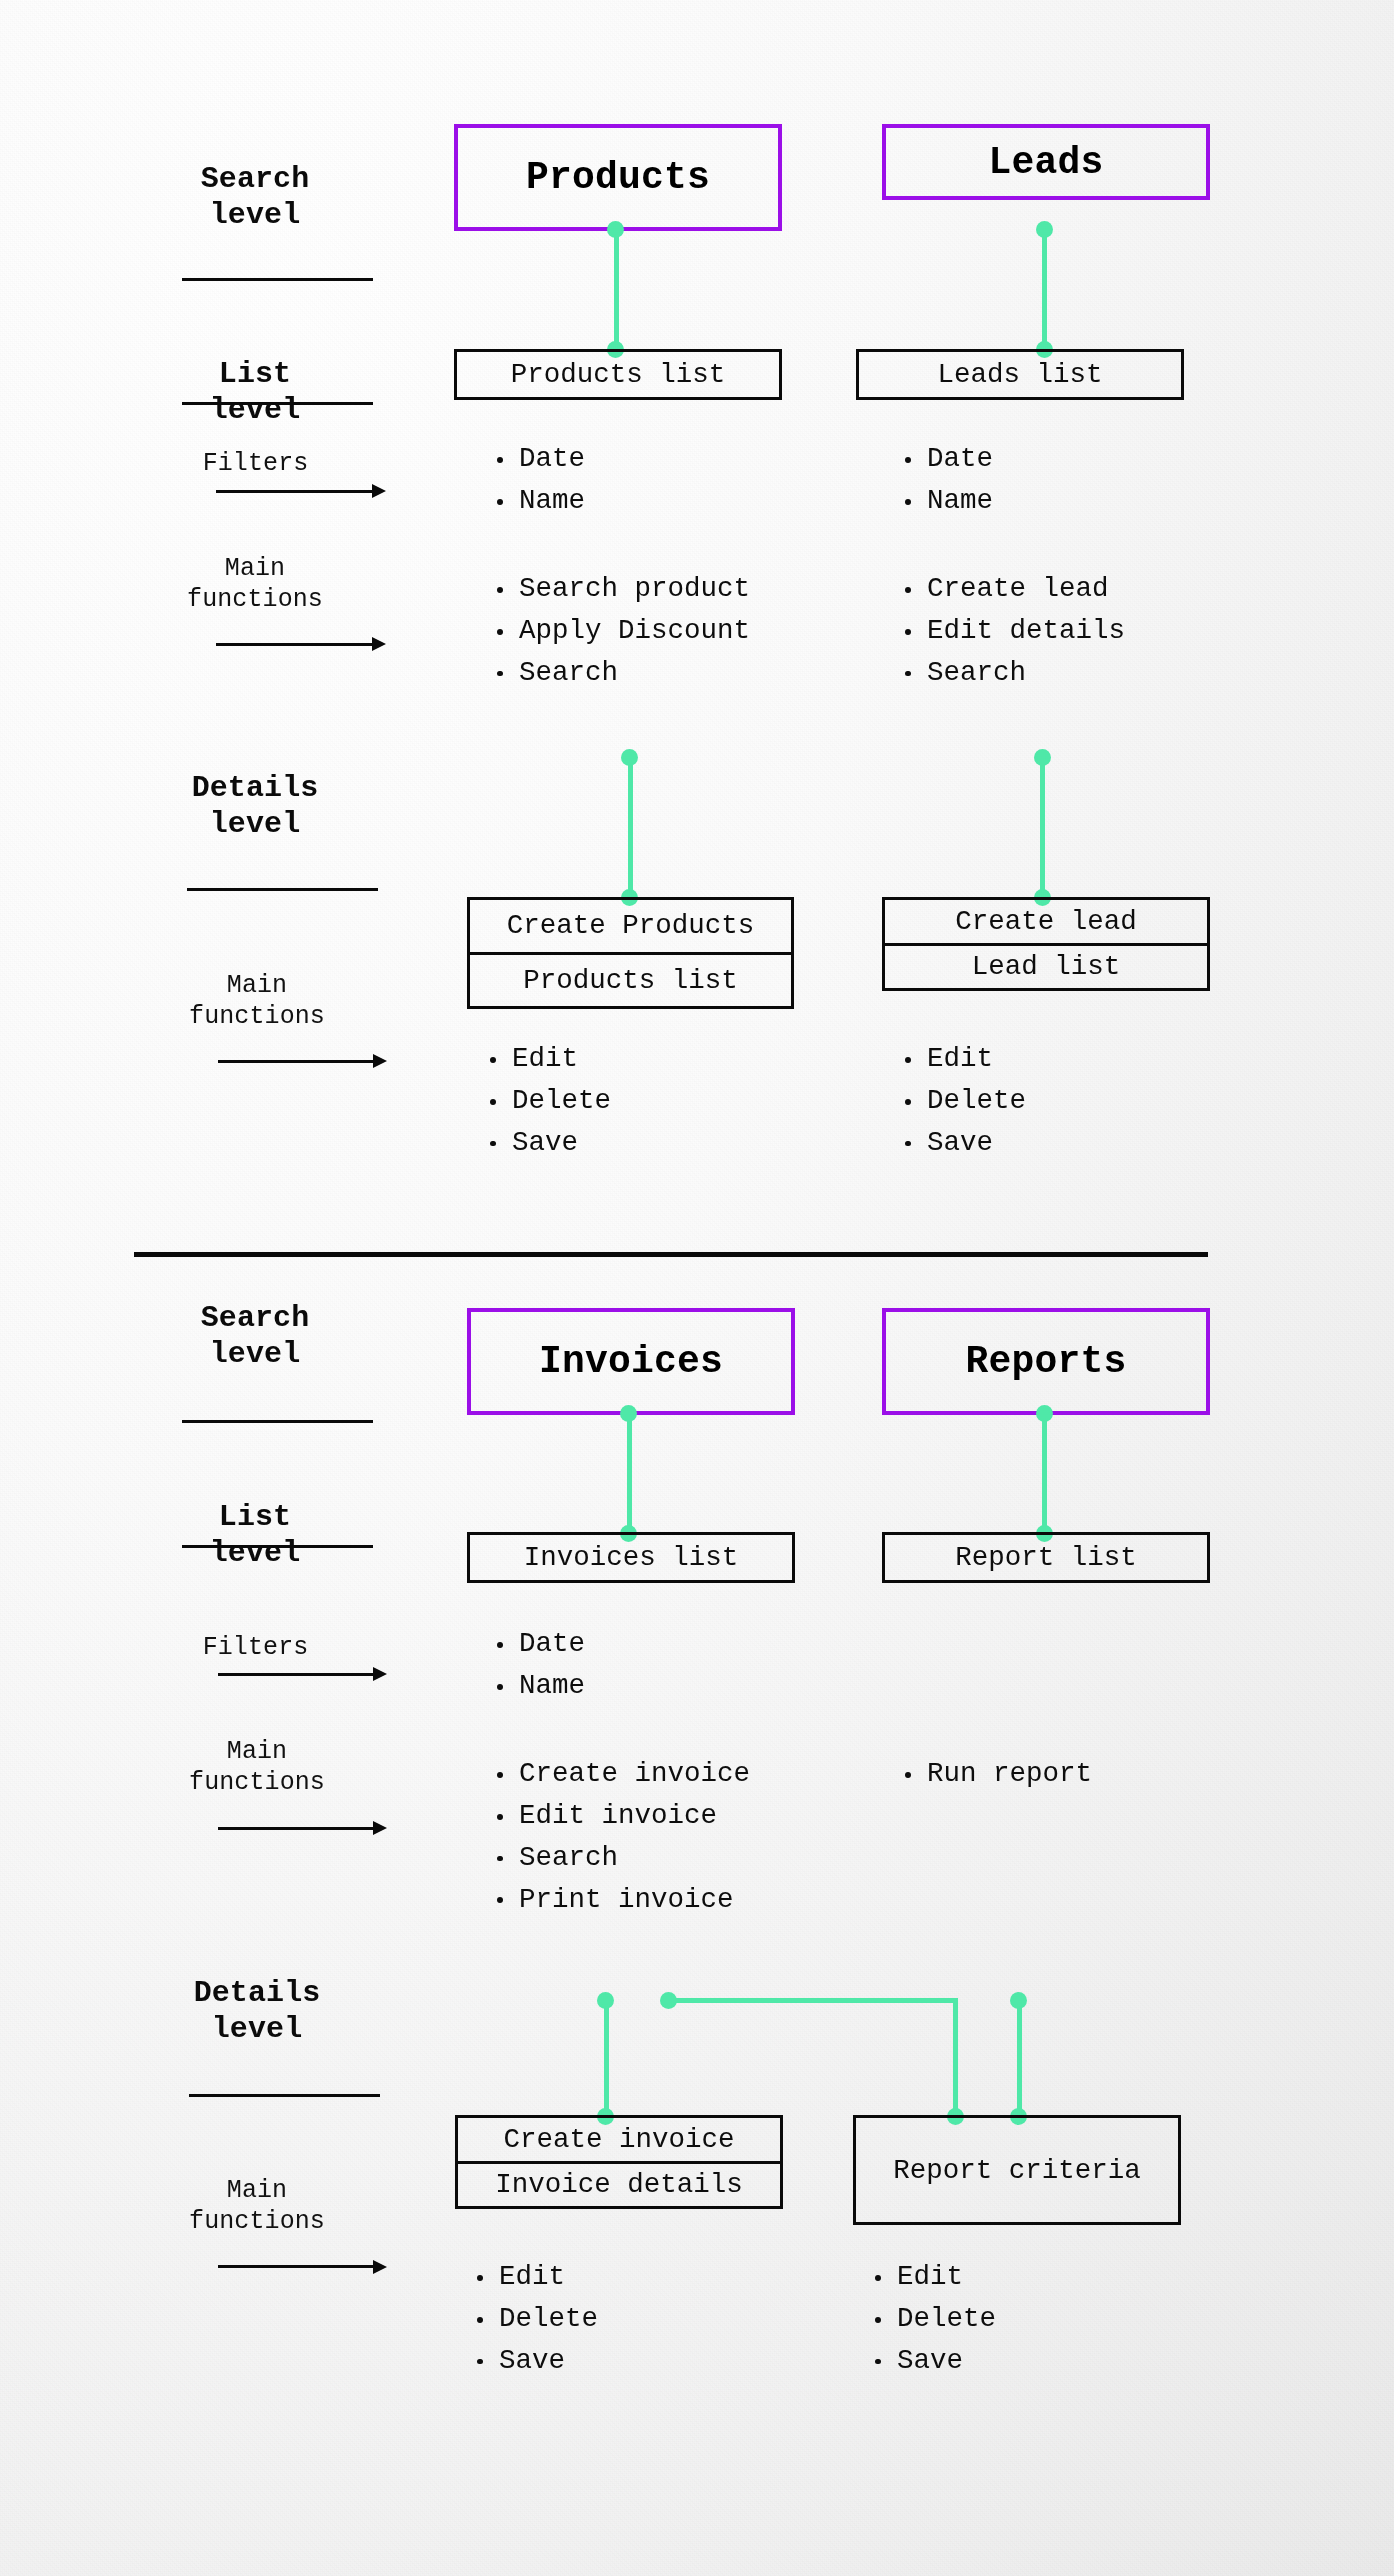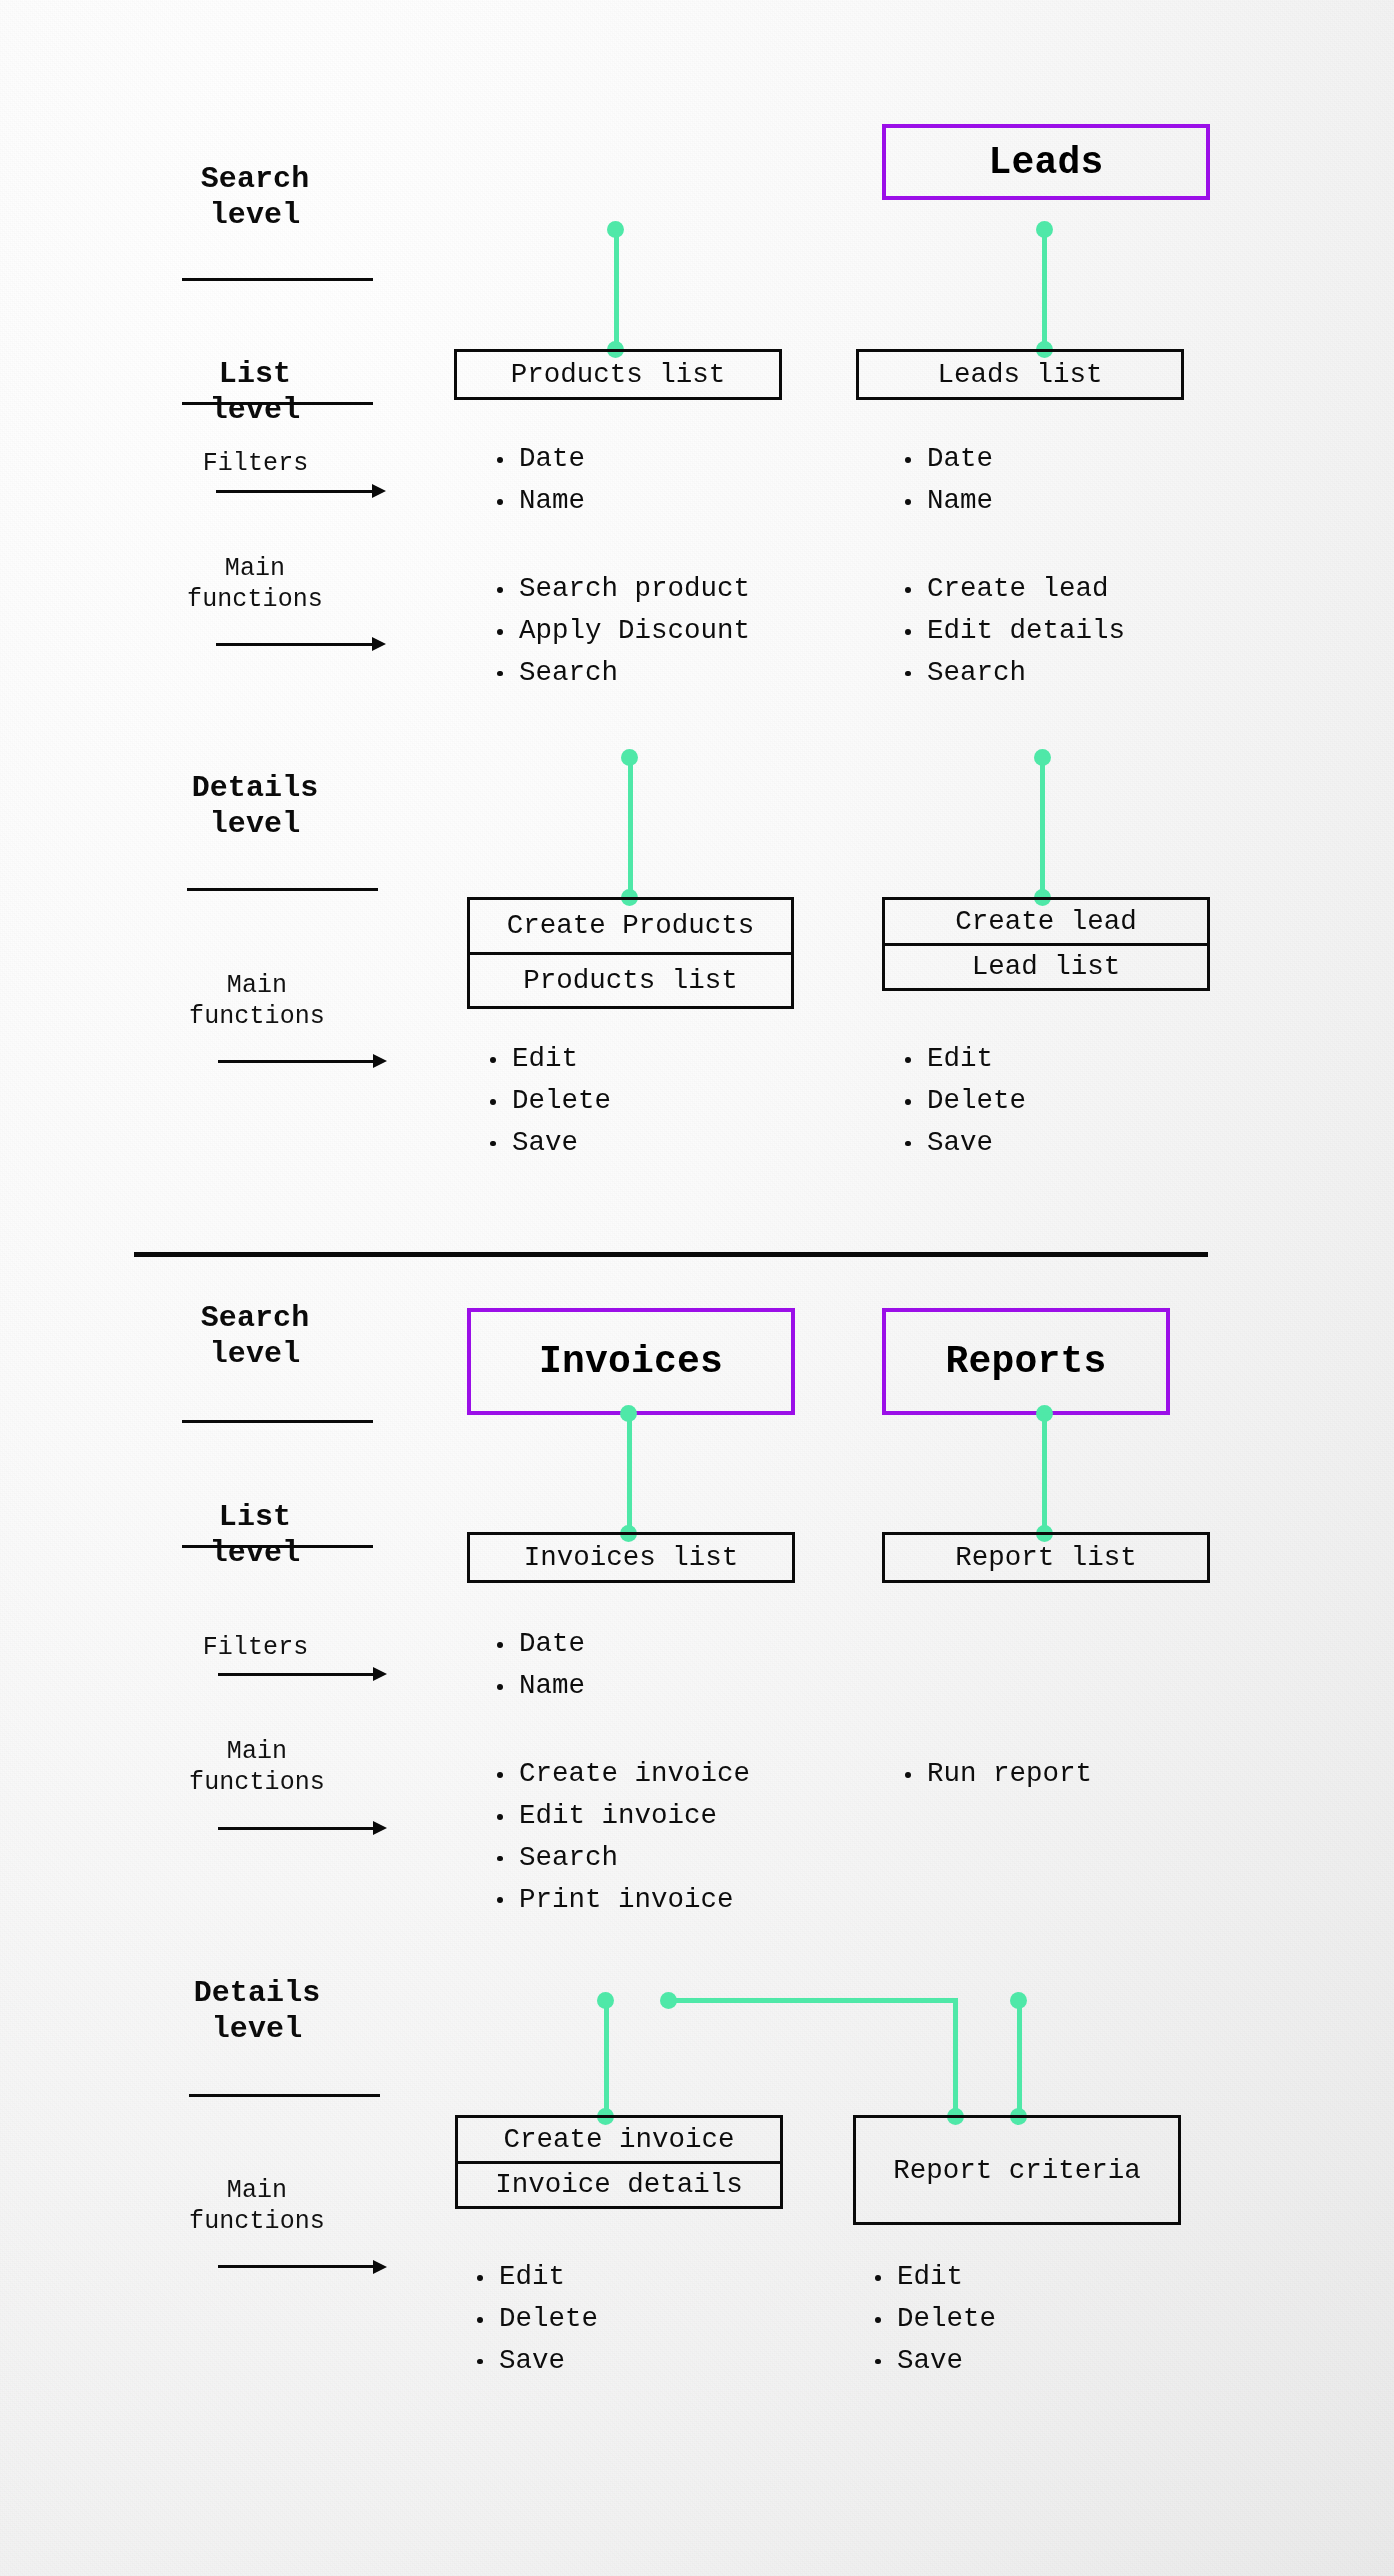--- a/index.html
+++ b/index.html
@@ -211,20 +211,21 @@
   </div>
   <div class="rule" style="left:187px; top:888px; width:191px; height:3.3px;"></div>
 
   <div class="rail-light" style="left:185px; top:971px; width:144px; font-size:25px;">
     <div>Main</div>
     <div>functions</div>
   </div>
   <div class="arrow-shaft" style="left:218px; top:1060px; width:157px;"></div>
   <div class="arrow-head" style="left:373px; top:1054px;"></div>
 
+  <div class="node node-top" style="left:454px; top:124px; width:328px; height:107px;">Products</div>
 
   <div class="conn-v" style="left:614px; top:229px; width:4.6px; height:121px;"></div>
   <div class="dot" style="left:607px; top:221px;"></div>
   <div class="dot" style="left:607px; top:341px;"></div>
 
   <div class="node node-list" style="left:454px; top:349px; width:328px; height:51px;">Products list</div>
 
   <ul class="blist" style="left:493px; top:445px;">
     <li>Date</li>
     <li>Name</li>
@@ -361,21 +362,21 @@
     <div class="row">Create invoice</div>
     <div class="row">Invoice details</div>
   </div>
 
   <ul class="blist" style="left:473px; top:2263px;">
     <li>Edit</li>
     <li>Delete</li>
     <li>Save</li>
   </ul>
 
-  <div class="node node-top" style="left:882px; top:1308px; width:288px; height:107px;">Reports</div>
+  <div class="node node-top" style="left:882px; top:1308px; width:328px; height:107px;">Reports</div>
 
   <div class="conn-v" style="left:1042px; top:1412px; width:4.6px; height:121px;"></div>
   <div class="dot" style="left:1036px; top:1405px;"></div>
   <div class="dot" style="left:1036px; top:1525px;"></div>
 
   <div class="node node-list" style="left:882px; top:1532px; width:328px; height:51px;">Report list</div>
 
   <ul class="blist" style="left:901px; top:1760px;">
     <li>Run report</li>
   </ul>

